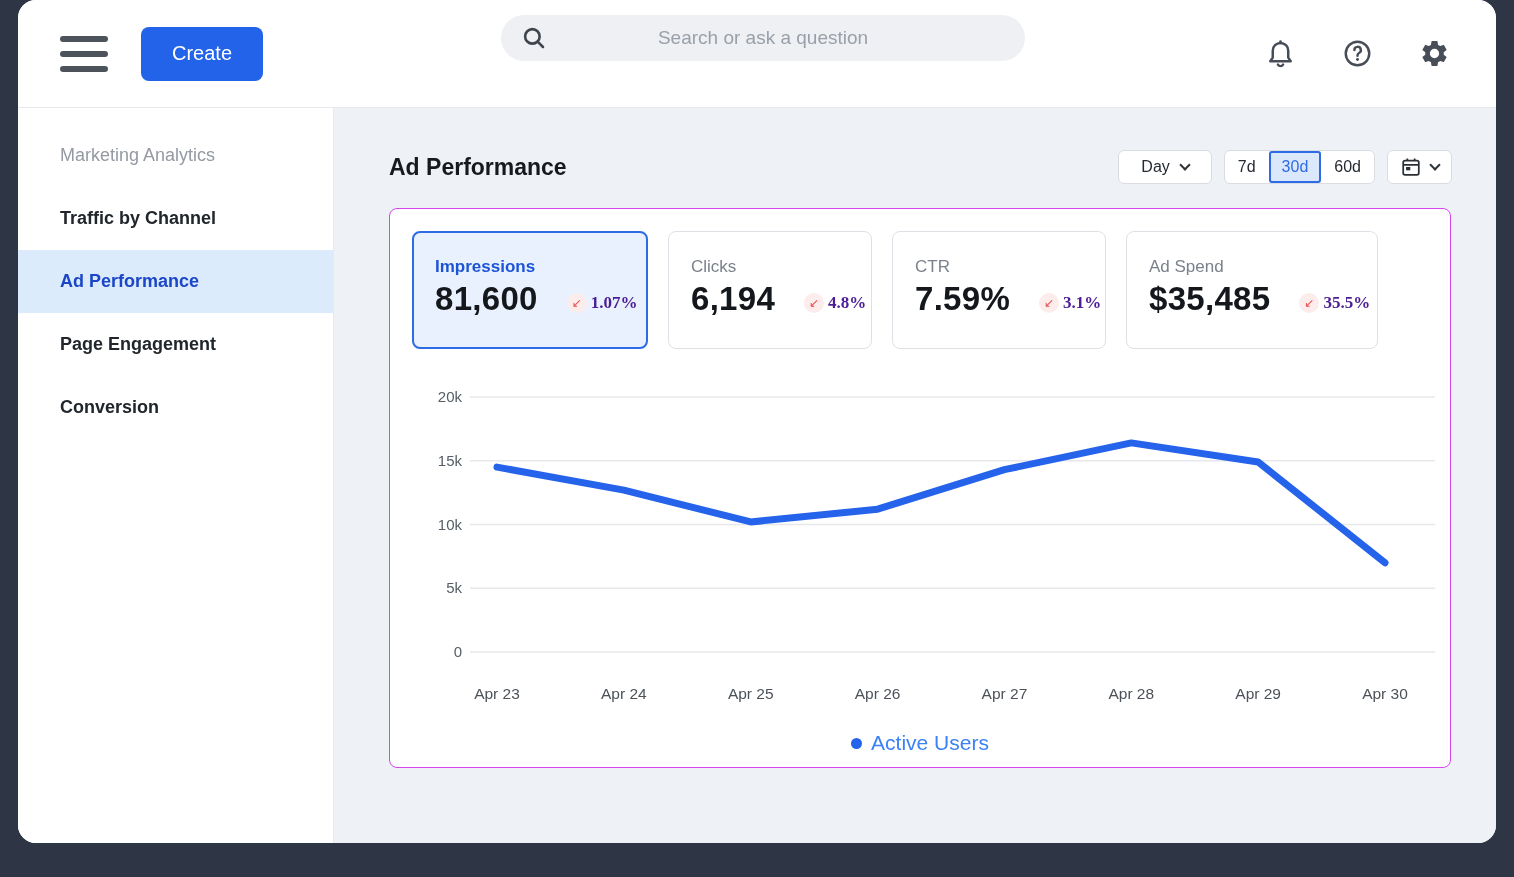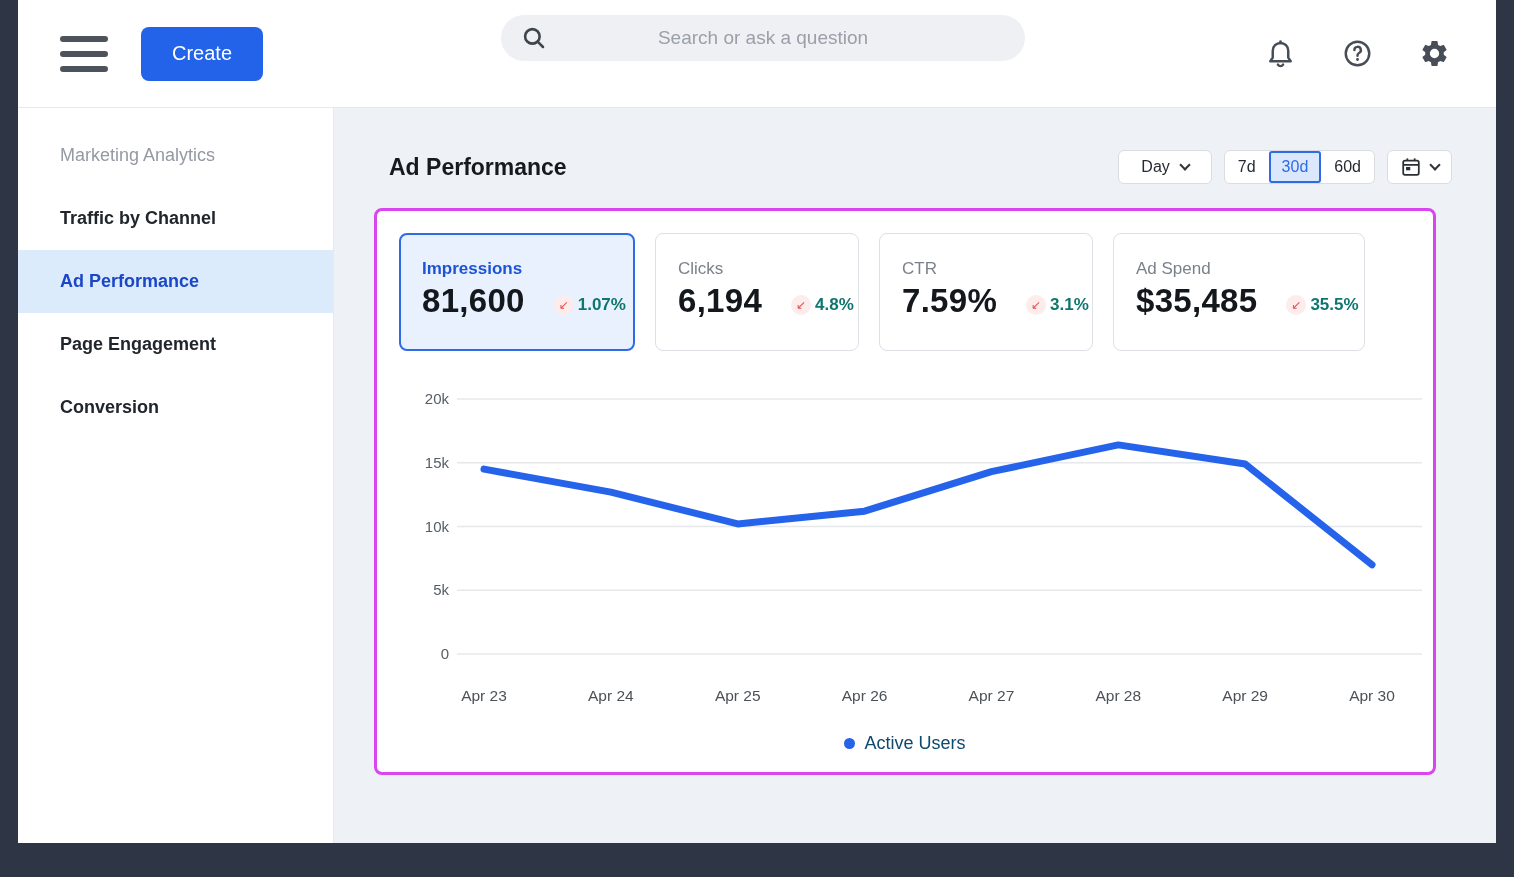--- a/index.html
+++ b/index.html
@@ -1,19 +1,19 @@
 <!DOCTYPE html>
 <html><head>
 <meta charset="utf-8">
 <style>
   * { margin:0; padding:0; box-sizing:border-box; }
   html,body { width:1514px; height:877px; }
   body { background:#2e3646; font-family:"Liberation Sans", sans-serif; position:relative; overflow:hidden; }
 
-  .window { position:absolute; left:18px; right:18px; top:0; bottom:34px; background:#fff; border-radius:0; overflow:hidden; display:flex; flex-direction:column; }
+  .window { position:absolute; left:18px; right:18px; top:0; bottom:34px; background:#fff; border-radius:18px; overflow:hidden; display:flex; flex-direction:column; }
 
   
   .topbar { height:108px; flex:0 0 108px; display:flex; align-items:center; padding-left:42px; border-bottom:1px solid #e6e9ed; position:relative; background:#fff; }
   .hamburger { width:48px; display:flex; flex-direction:column; gap:9px; cursor:pointer; }
   .hamburger span { display:block; height:6px; border-radius:3px; background:#4d535b; }
   .create-btn { margin-left:33px; height:54px; padding:0 31px; border:none; border-radius:8px; background:#2363ea; color:#fff; font-size:20px; font-weight:500; font-family:inherit; cursor:pointer; }
   .search-wrap { position:absolute; left:483px; top:15px; width:524px; height:46px; background:#eef0f3; border-radius:24px; display:flex; align-items:center; }
   .search-wrap svg { position:absolute; left:20px; }
   .search-input { width:100%; height:100%; background:transparent; border:none; outline:none; text-align:center; font-size:19px; font-family:inherit; color:#30353c; }
   .search-input::placeholder { color:#9aa0a9; }
@@ -33,37 +33,37 @@
   .controls { display:flex; align-items:center; gap:12px; }
   .ctl-btn { background:#fff; border:1px solid #d9dde2; border-radius:6px; height:34px; display:flex; align-items:center; font-size:16px; color:#262b31; cursor:pointer; font-family:inherit; }
   .day-btn { padding:0 22px; gap:11px; }
   .chev { width:8px; height:8px; border-right:2px solid #30353c; border-bottom:2px solid #30353c; transform:rotate(45deg); margin-top:-4px; }
   .seg-group { display:flex; background:#fff; border:1px solid #d9dde2; border-radius:6px; height:34px; overflow:hidden; }
   .seg { padding:0 13px; display:flex; align-items:center; font-size:16px; color:#262b31; cursor:pointer; }
   .seg.active { background:#dbe7fa; color:#2e6be6; box-shadow:inset 0 0 0 2px #2e6be6; border-radius:3px; }
   .cal-btn { padding:0 12px; gap:9px; }
 
   
-  .panel { margin-left:40px; width:1062px; background:#fff; border:3px solid #d946ef; border-radius:8px; padding-bottom:18px; }
+  .panel { margin-left:55px; width:1062px; background:#fff; border:1px solid #d946ef; border-radius:8px; padding-bottom:12px; }
   .metrics-row { display:flex; gap:20px; padding:22px 22px 0 22px; }
   .metric { border:1px solid #dde1e6; border-radius:8px; height:118px; padding:25px 22px 0 22px; background:#fff; cursor:pointer; }
   .metric.selected { background:#e8f1fd; border:2px solid #2e6be6; padding:24px 21px 0 21px; }
   .m-label { font-size:17px; color:#7b818b; }
   .metric.selected .m-label { color:#1d54d6; font-weight:700; }
   .m-row { display:flex; align-items:center; gap:29px; margin-top:3px; }
   .m-value { font-size:33px; font-weight:600; color:#14171b; letter-spacing:0.3px; }
   .trend { display:flex; align-items:center; gap:4px; margin-top:8px; }
   .trend-badge { width:20px; height:20px; border-radius:50%; background:#fcecec; color:#e8504f; font-size:12px; display:flex; align-items:center; justify-content:center; }
-  .trend-pct { color:#0f766e; font-weight:700; font-size:17px; }
+  .trend-pct { color:#4c1d95; font-weight:700; font-size:17px;font-family:Liberation Serif, serif; }
 
   .chart-wrap { margin-top:30px; }
   .chart-svg { display:block; }
   .legend { display:flex; align-items:center; justify-content:center; gap:9px; margin-top:12px; }
   .legend-dot { width:11px; height:11px; border-radius:50%; background:#2563eb; }
-  .legend-label { font-size:18px; color:#0c4a6e; }
+  .legend-label { font-size:21px; color:#3b82f6; }
 </style>
 </head>
 <body>
 
 <div class="window">
 
   <div class="topbar">
     <div class="hamburger">
       <span></span>
         <span></span>

